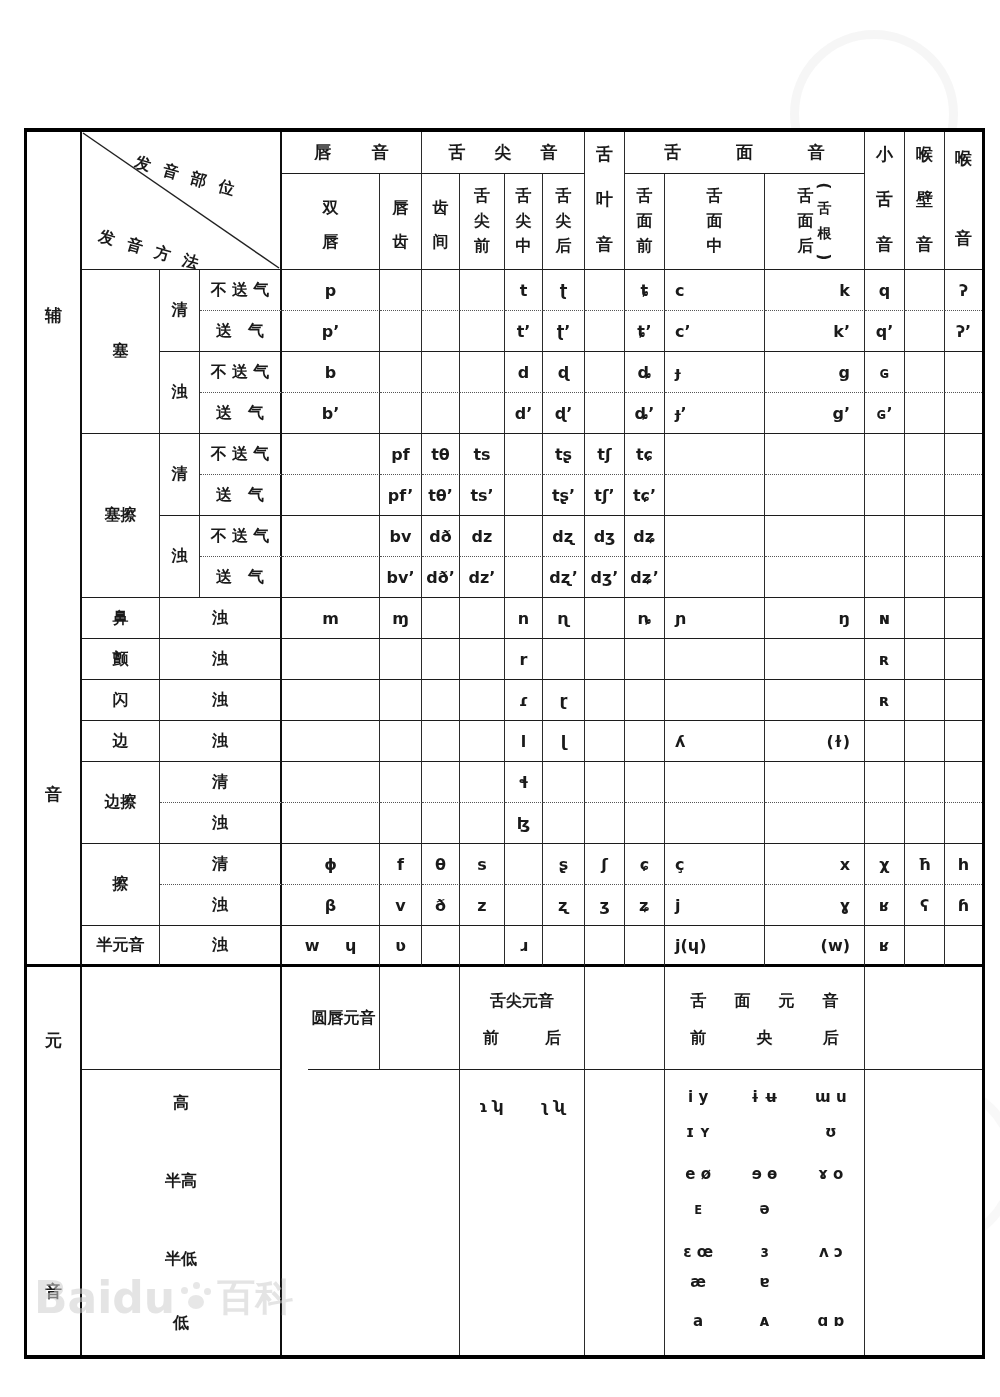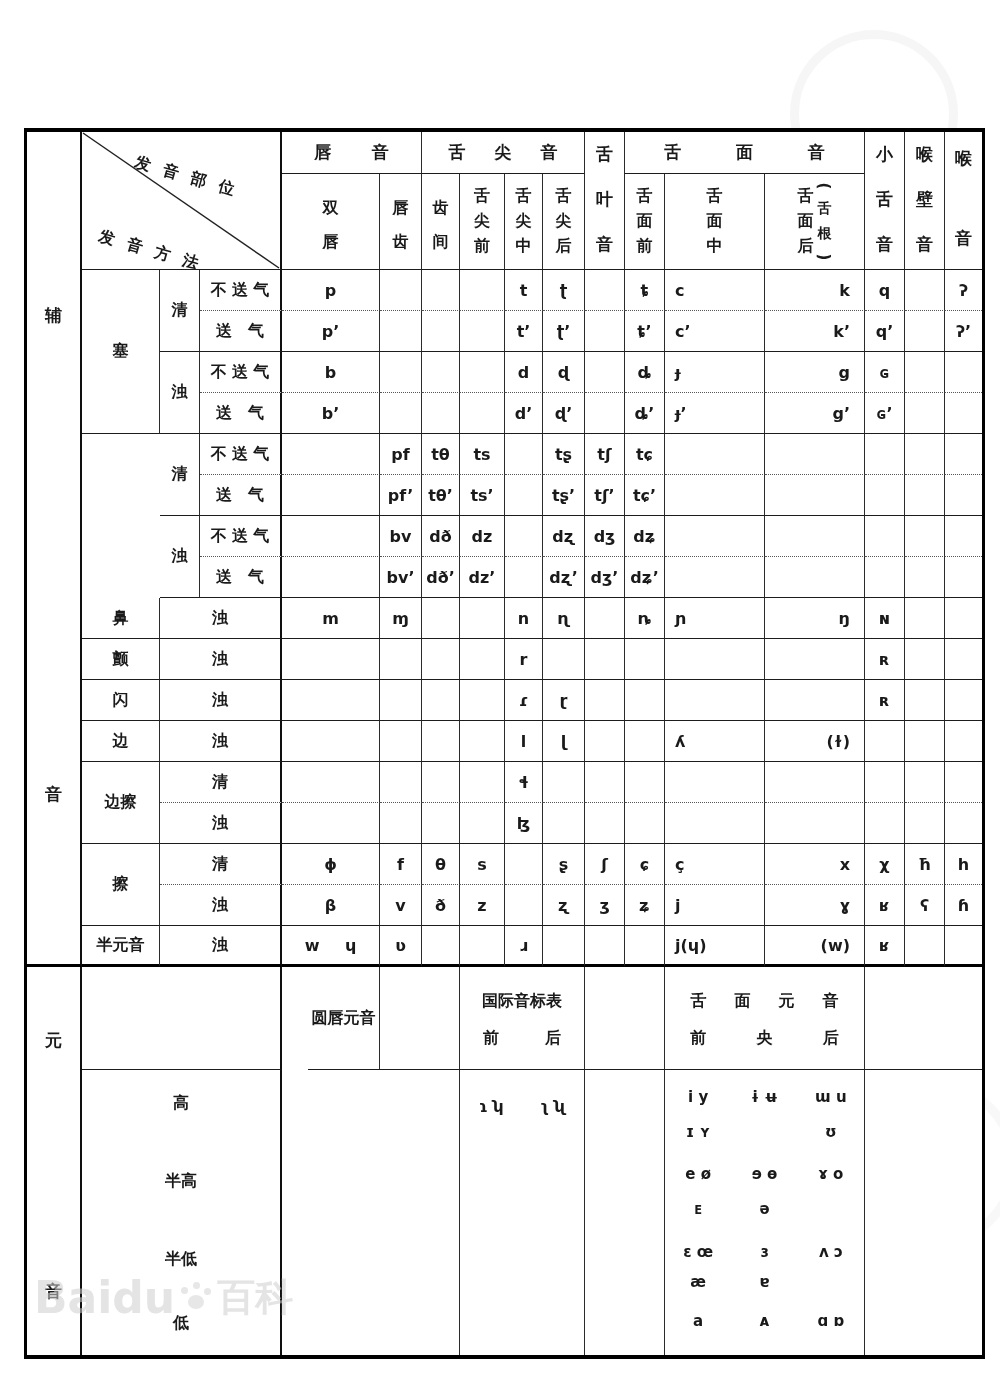--- a/index.html
+++ b/index.html
@@ -182,20 +182,21 @@
           <span>后</span>
         </div>
         <div class="paren-col">
           <span class="vp">(</span>
           <span>舌</span>
           <span>根</span>
           <span class="vp">)</span>
         </div>
       </div>
       <div class="cell cjk lbl bb-s br" style="grid-area: 3 / 2 / span 4 / span 1;">塞</div>
+      <div class="cell cjk lbl bb-s br" style="grid-area: 7 / 2 / span 4 / span 1;">塞擦</div>
       <div class="cell cjk lbl bb-s br" style="grid-area: 11 / 2 / span 1 / span 1;">鼻</div>
       <div class="cell cjk lbl bb-s br" style="grid-area: 12 / 2 / span 1 / span 1;">颤</div>
       <div class="cell cjk lbl bb-s br" style="grid-area: 13 / 2 / span 1 / span 1;">闪</div>
       <div class="cell cjk lbl bb-s br" style="grid-area: 14 / 2 / span 1 / span 1;">边</div>
       <div class="cell cjk lbl bb-s br" style="grid-area: 15 / 2 / span 2 / span 1;">边擦</div>
       <div class="cell cjk lbl bb-s br" style="grid-area: 17 / 2 / span 2 / span 1;">擦</div>
       <div class="cell cjk lbl bb-t br" style="grid-area: 19 / 2 / span 1 / span 1;">半元音</div>
       <div class="cell cjk lbl bb-s br" style="grid-area: 3 / 3 / span 2 / span 1;">清</div>
       <div class="cell cjk lbl bb-s br" style="grid-area: 5 / 3 / span 2 / span 1;">浊</div>
       <div class="cell cjk lbl bb-s br" style="grid-area: 7 / 3 / span 2 / span 1;">清</div>
@@ -466,21 +467,21 @@
       <div class="cell v bb-t br" style="grid-area: 19 / 12 / span 1 / span 1;"></div>
       <div class="cell v al bb-t br" style="grid-area: 19 / 13 / span 1 / span 1;">j(ɥ)</div>
       <div class="cell v ar bb-t br" style="grid-area: 19 / 14 / span 1 / span 1;">(w)</div>
       <div class="cell v bb-t br" style="grid-area: 19 / 15 / span 1 / span 1;">ʁ</div>
       <div class="cell v bb-t br" style="grid-area: 19 / 16 / span 1 / span 1;"></div>
       <div class="cell v bb-t" style="grid-area: 19 / 17 / span 1 / span 1;"></div>
       <div class="cell  bb-s br2" style="grid-area: 20 / 2 / span 1 / span 3;"></div>
       <div class="cell cjk vhh bb-s br" style="grid-area: 20 / 5 / span 1 / span 1; margin-left: 26px;">圆唇元音</div>
       <div class="cell  bb-s br" style="grid-area: 20 / 6 / span 1 / span 2;"></div>
       <div class="cell cjk vh2 bb-s br" style="grid-area: 20 / 8 / span 1 / span 3;">
-        <div class="vht">国际音标表</div>
+        <div class="vht">舌尖元音</div>
         <div class="slots2">
           <span>前</span>
           <span>后</span>
         </div>
       </div>
       <div class="cell  bb-s br" style="grid-area: 20 / 11 / span 1 / span 2;"></div>
       <div class="cell cjk vh2 bb-s br" style="grid-area: 20 / 13 / span 1 / span 2;">
         <div class="vht spreadt">
           <span>舌</span>
           <span>面</span>

